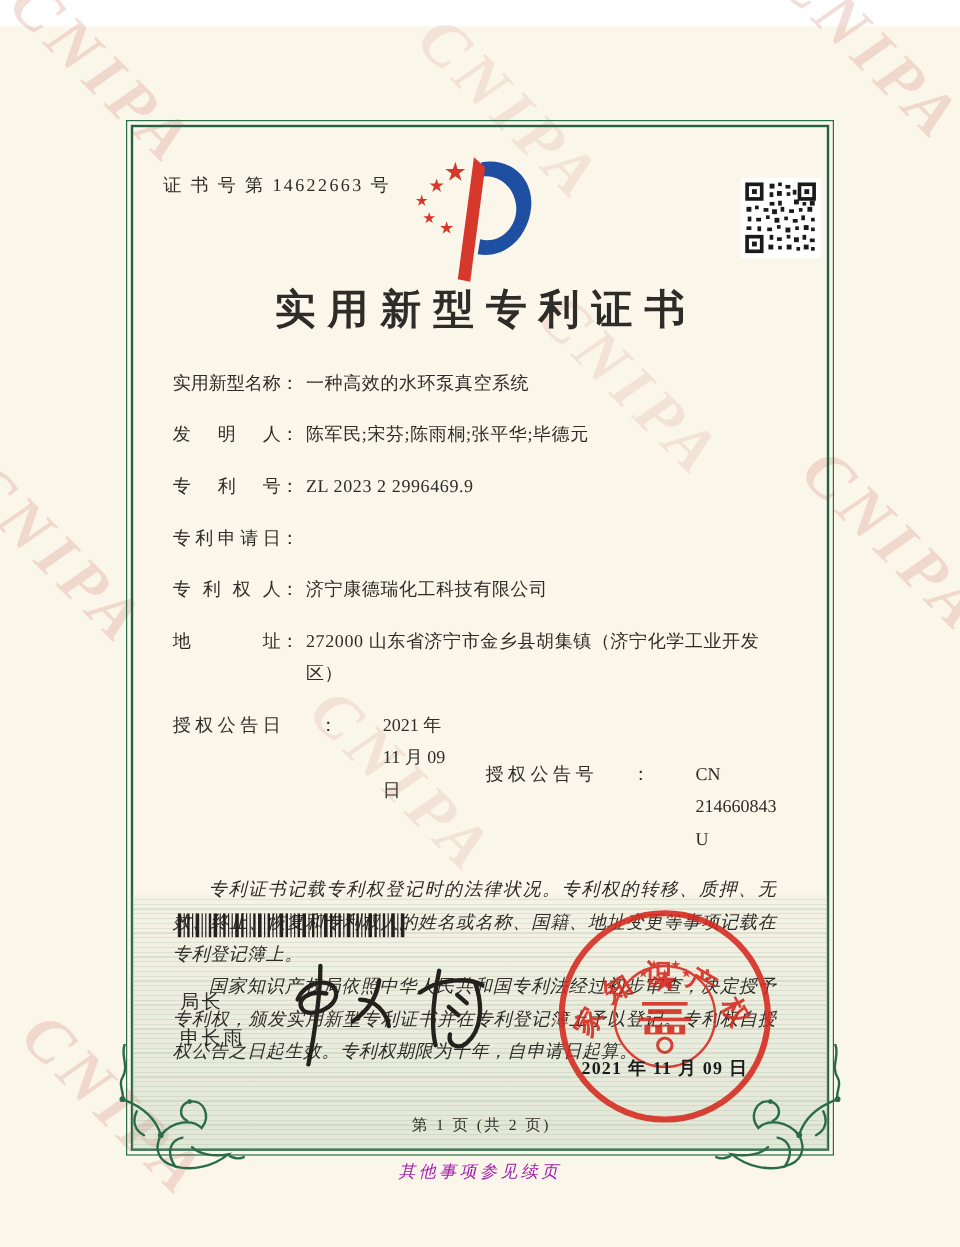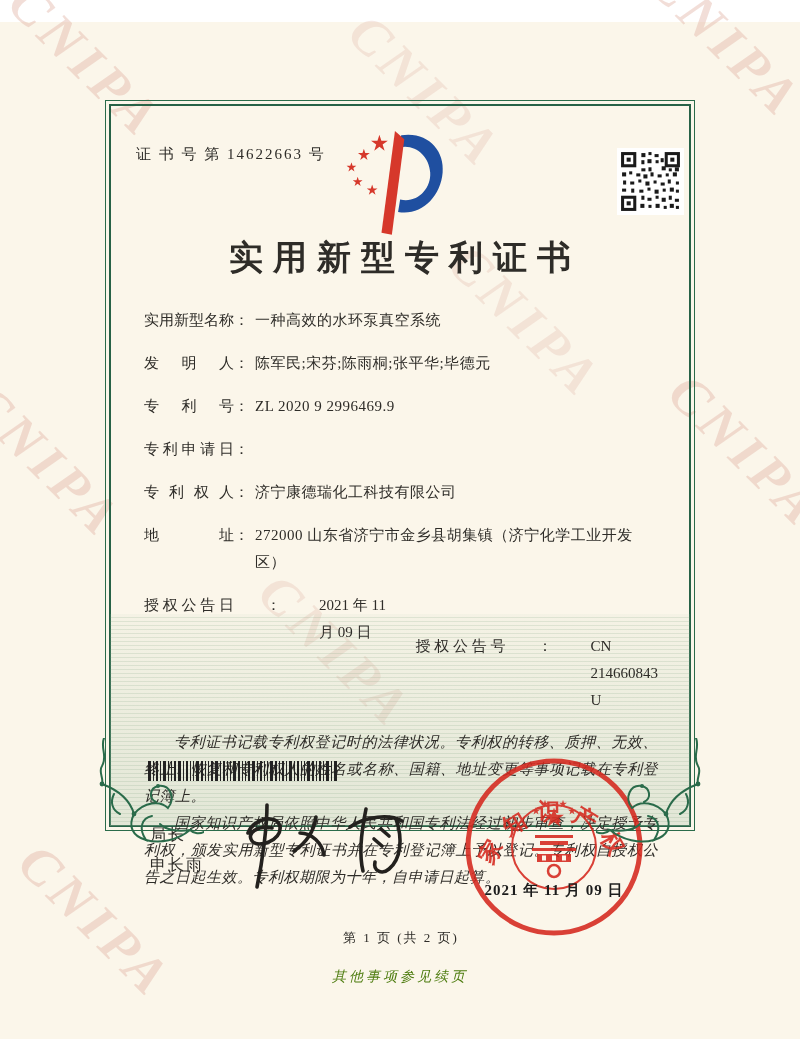--- a/index.html
+++ b/index.html
@@ -7,33 +7,33 @@
        font-family:"Liberation Serif","DejaVu Serif",serif;color:#2e2c28;}
   .paper{position:absolute;left:0;top:0;width:800px;height:1039px;
          background:#fbf6ea;overflow:hidden;}
   .white-strip{position:absolute;left:0;top:0;width:800px;height:22px;background:#ffffff;}
   
   .wm{position:absolute;font-style:italic;font-weight:700;font-size:54px;
       letter-spacing:6px;color:rgba(226,181,168,0.45);transform:rotate(45deg);
       white-space:nowrap;pointer-events:none;}
   .wm2{color:rgba(226,181,168,0.30);}
   
-  .frame{position:absolute;left:105px;top:100px;width:590px;height:731px;
+  .frame{position:absolute;left:105px;top:100px;width:590px;height:863px;
          border:1px solid #2a6b4a;box-sizing:border-box;}
   .frame-inner{position:absolute;inset:3px;border:2.5px solid #276247;pointer-events:none;}
   .tint{position:absolute;left:4px;right:4px;bottom:4px;height:212px;
         background:
           repeating-linear-gradient(0deg,rgba(104,148,110,0.16) 0 1px,rgba(0,0,0,0) 1px 4px),
           linear-gradient(180deg,rgba(190,210,185,0.10),rgba(168,194,168,0.30));}
   .cert-no{position:absolute;left:30px;top:44px;font-size:15px;letter-spacing:2px;}
   .logo{position:absolute;left:238px;top:28px;width:104px;height:114px;}
   .qr{position:absolute;left:511px;top:47px;width:67px;height:67px;}
   .title{position:absolute;top:134px;left:0;width:100%;text-align:center;
          font-size:34px;font-weight:700;letter-spacing:10px;text-indent:10px;}
-  .content{position:absolute;left:38px;right:36px;top:206px;}
+  .content{position:absolute;left:38px;right:47px;top:206px;}
   .field-row{display:flex;align-items:flex-start;line-height:27px;
              font-size:15px;margin-bottom:16px;}
   .flabel{display:inline-block;width:90px;text-align:justify;text-align-last:justify;
           flex:0 0 auto;}
   .fcolon{flex:0 0 auto;margin-right:6px;}
   .fvalue{flex:1 1 auto;letter-spacing:0.5px;}
   .grant-row{display:flex;font-size:15px;line-height:27px;margin-bottom:0;}
   .grant-row .grp{display:flex;gap:32px;}
   .grant-row .grp + .grp{margin-left:22px;margin-top:41px;}
   .paras{margin-top:15px;}
@@ -45,21 +45,21 @@
   .sig-hand{position:absolute;left:118px;top:698px;width:215px;height:98px;}
   .seal{position:absolute;left:352px;top:650px;width:192px;height:192px;}
   .seal-date{position:absolute;left:352px;top:780px;width:192px;text-align:center;
              font-size:15px;font-weight:700;color:#1c1c1c;letter-spacing:1px;}
   .page-no{position:absolute;top:828px;left:1px;width:100%;text-align:center;font-size:13px;
            letter-spacing:2px;}
   .flourish{position:absolute;width:112px;height:112px;}
   .fl-bl{left:-14px;bottom:-20px;}
   .fl-br{right:-14px;bottom:-20px;transform:scaleX(-1);}
   .footer-note{position:absolute;top:968px;left:0;width:100%;text-align:center;
-               font-size:14px;font-style:italic;letter-spacing:3px;color:#4d7c0f;}
+               font-size:14px;font-style:italic;letter-spacing:3px;color:#a21caf;}
 </style>
 </head>
 <body>
 
 <div class="paper">
   <div class="white-strip"></div>
 
   <span class="wm" style="left:-10px;top:30px;">CNIPA</span>
   <span class="wm wm2" style="left:330px;top:60px;">CNIPA</span>
   <span class="wm" style="left:630px;top:10px;">CNIPA</span>
@@ -164,21 +164,21 @@
         <span class="fvalue">一种高效的水环泵真空系统</span>
       </div>
       <div class="field-row">
         <span class="flabel">发明人</span>
           <span class="fcolon">：</span>
         <span class="fvalue">陈军民;宋芬;陈雨桐;张平华;毕德元</span>
       </div>
       <div class="field-row">
         <span class="flabel">专利号</span>
           <span class="fcolon">：</span>
-        <span class="fvalue">ZL 2020 9 2996469.9</span>
+        <span class="fvalue">ZL 2023 2 2996469.9</span>
       </div>
       <div class="field-row">
         <span class="flabel">专利申请日</span>
           <span class="fcolon">：</span>
       </div>
       <div class="field-row">
         <span class="flabel">专利权人</span>
           <span class="fcolon">：</span>
         <span class="fvalue">济宁康德瑞化工科技有限公司</span>
       </div>

